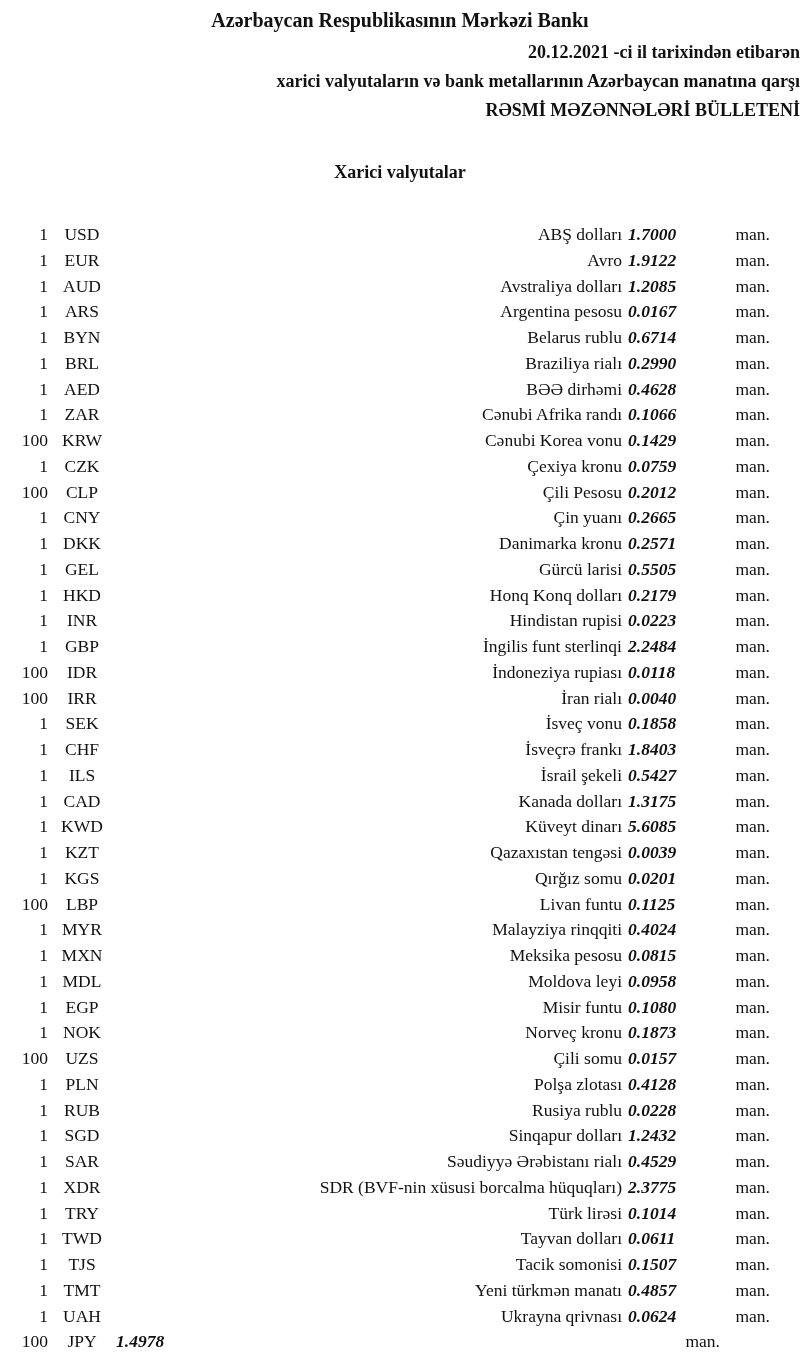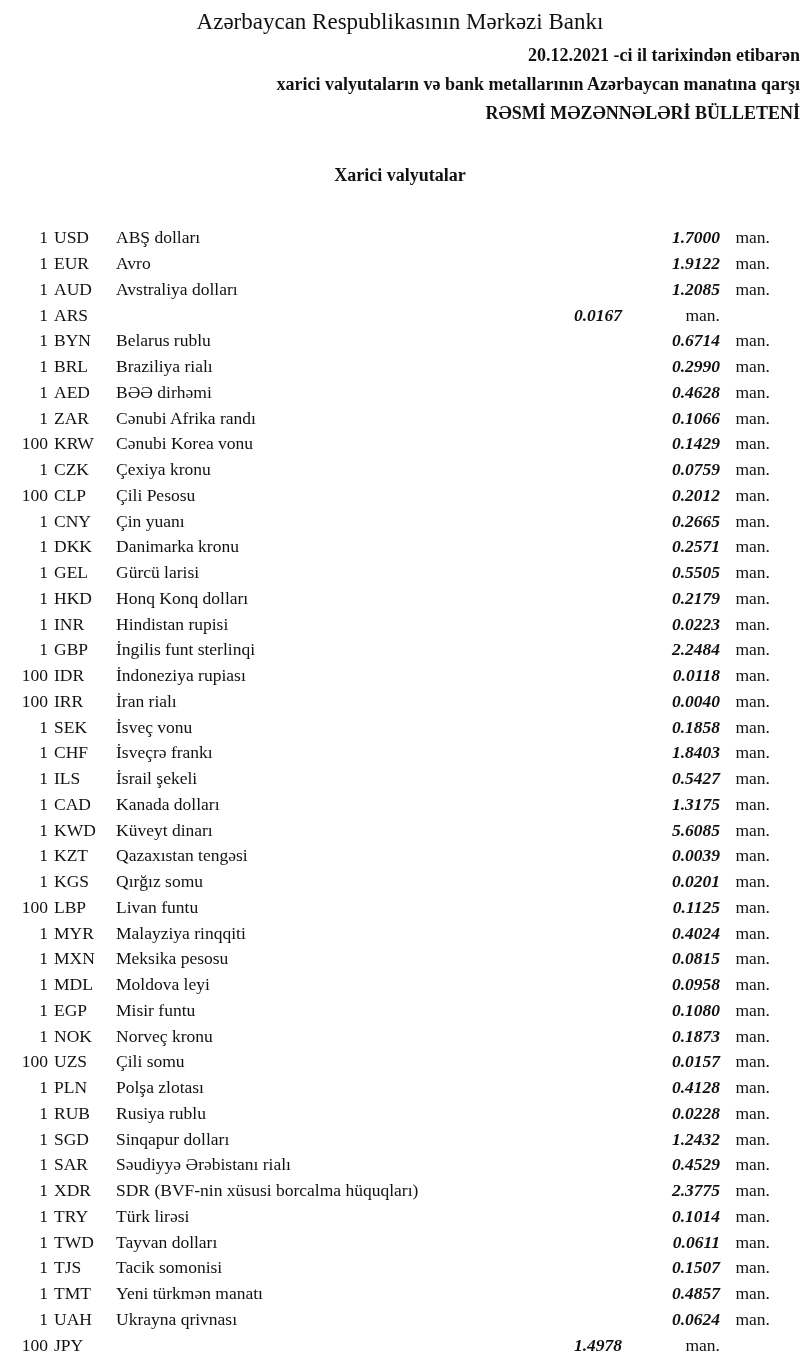--- a/index.html
+++ b/index.html
@@ -14,22 +14,22 @@
     width: 800px;
     height: 1353px;
     background: #ffffff;
     overflow: hidden;
   }
   .doc-header {
     text-align: center;
     padding-top: 9px;
   }
   .doc-title {
-    font-size: 23px;
-    font-weight: normal;
+    font-size: 20px;
+    font-weight: bold;
     line-height: 1.15;
     letter-spacing: 0px;
   }
   .doc-line {
     font-size: 18px;
     font-weight: bold;
     line-height: 1.0;
     margin-top: 11px;
     text-align: right;
   }
@@ -46,23 +46,23 @@
   .rate-row {
     display: grid;
     grid-template-columns: 40px 56px 1fr 92px 44px;
     column-gap: 6px;
     align-items: baseline;
     height: 25.75px;
     font-size: 17.5px;
     line-height: 25.75px;
   }
   .cell-qty  { text-align: right; }
-  .cell-code { text-align: left; }
-  .cell-name { text-align: left; white-space: nowrap; overflow: hidden; }
-  .cell-rate { text-align: right; font-weight: bold; font-style: italic; }
+  .cell-code { text-align: center; }
+  .cell-name { text-align: right; white-space: nowrap; overflow: hidden; }
+  .cell-rate { font-weight: bold; font-style: italic; }
   .cell-unit { text-align: right; margin-top: 32px; }
 </style>
 </head>
 <body>
 
 <div class="page">
 
   <div class="doc-header">
     <div class="doc-title">Azərbaycan Respublikasının Mərkəzi Bankı</div>
     <div class="doc-line">20.12.2021 -ci il tarixindən etibarən</div>
@@ -93,20 +93,21 @@
     <span class="cell-qty">1</span>
     <span class="cell-code">AUD</span>
     <span class="cell-name">Avstraliya dolları</span>
     <span class="cell-rate">1.2085</span>
     <span class="cell-unit">man.</span>
   </div>
 
   <div class="rate-row">
     <span class="cell-qty">1</span>
     <span class="cell-code">ARS</span>
+    <span class="cell-name">Argentina pesosu</span>
     <span class="cell-rate">0.0167</span>
     <span class="cell-unit">man.</span>
   </div>
 
   <div class="rate-row">
     <span class="cell-qty">1</span>
     <span class="cell-code">BYN</span>
     <span class="cell-name">Belarus rublu</span>
     <span class="cell-rate">0.6714</span>
     <span class="cell-unit">man.</span>

